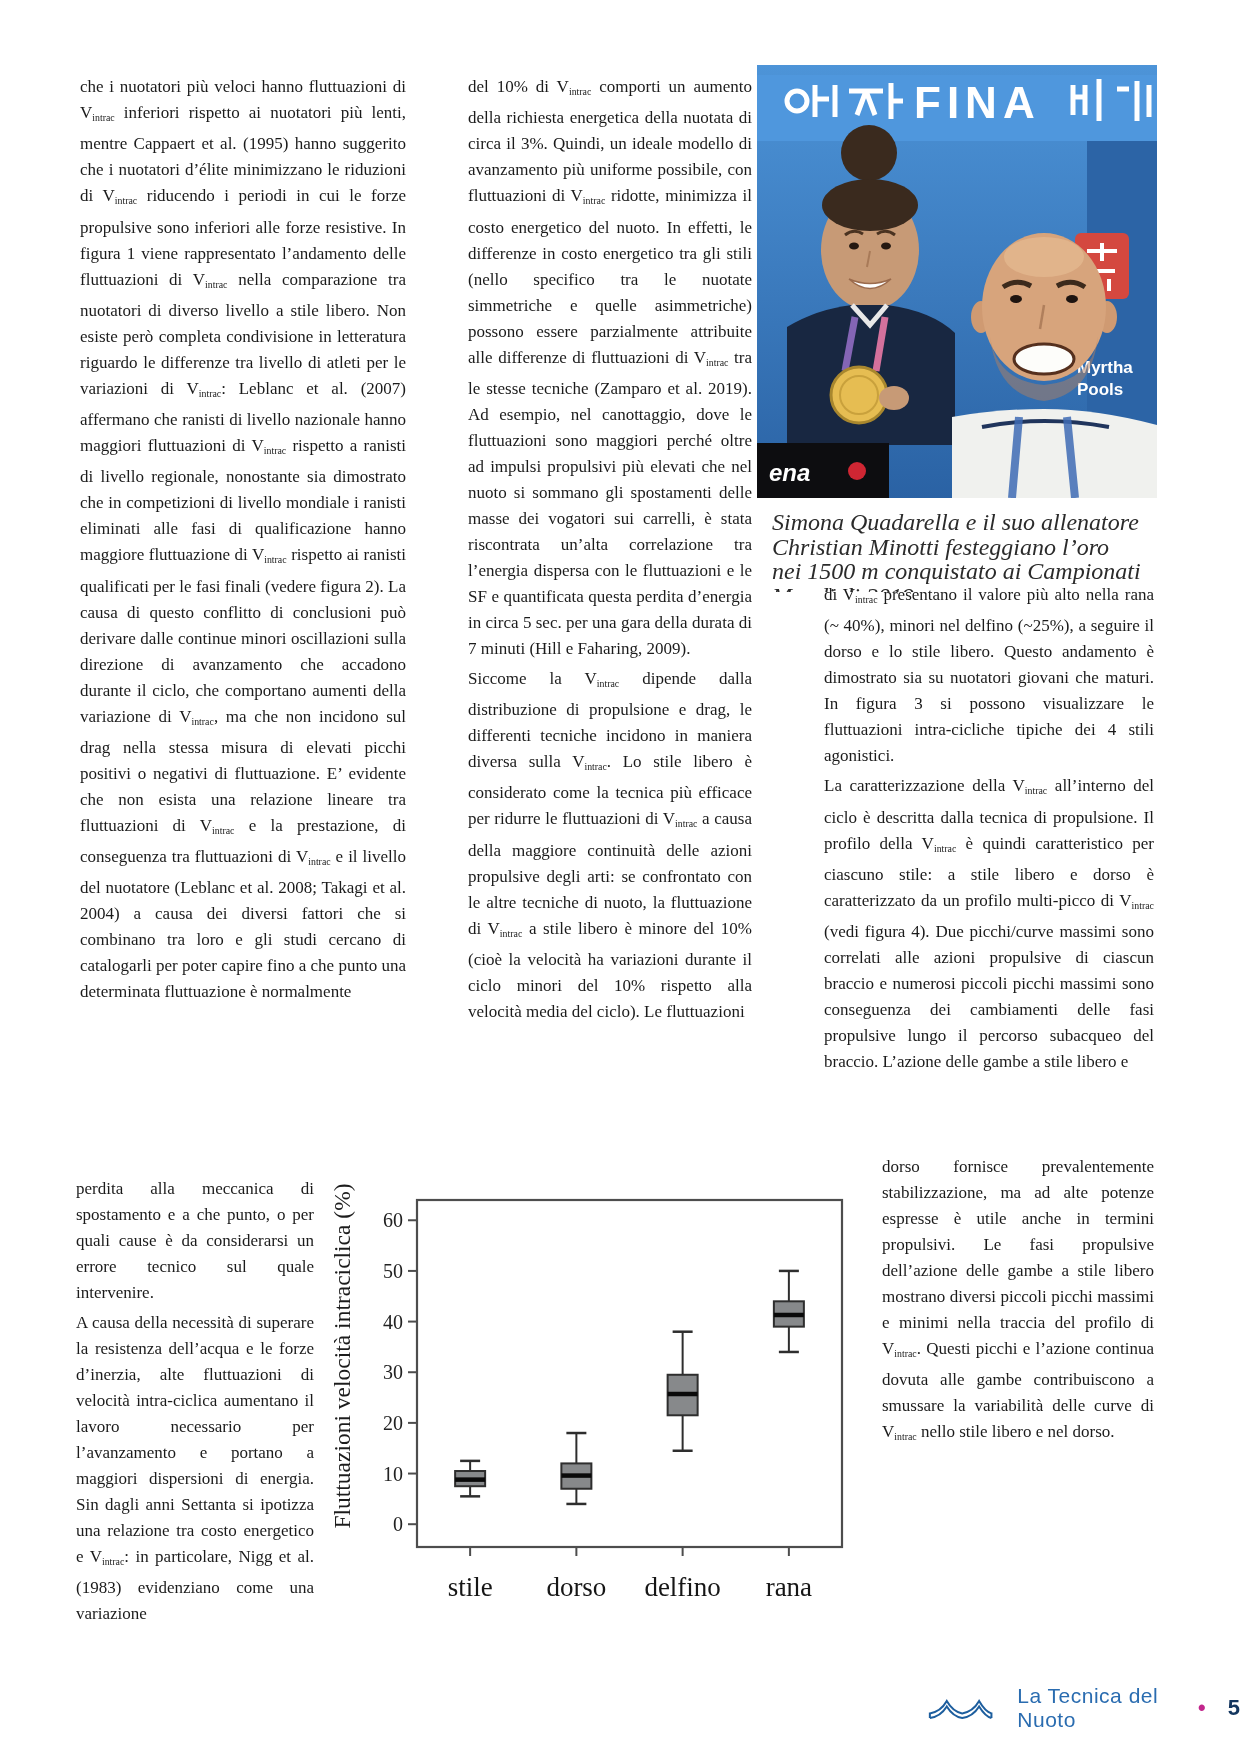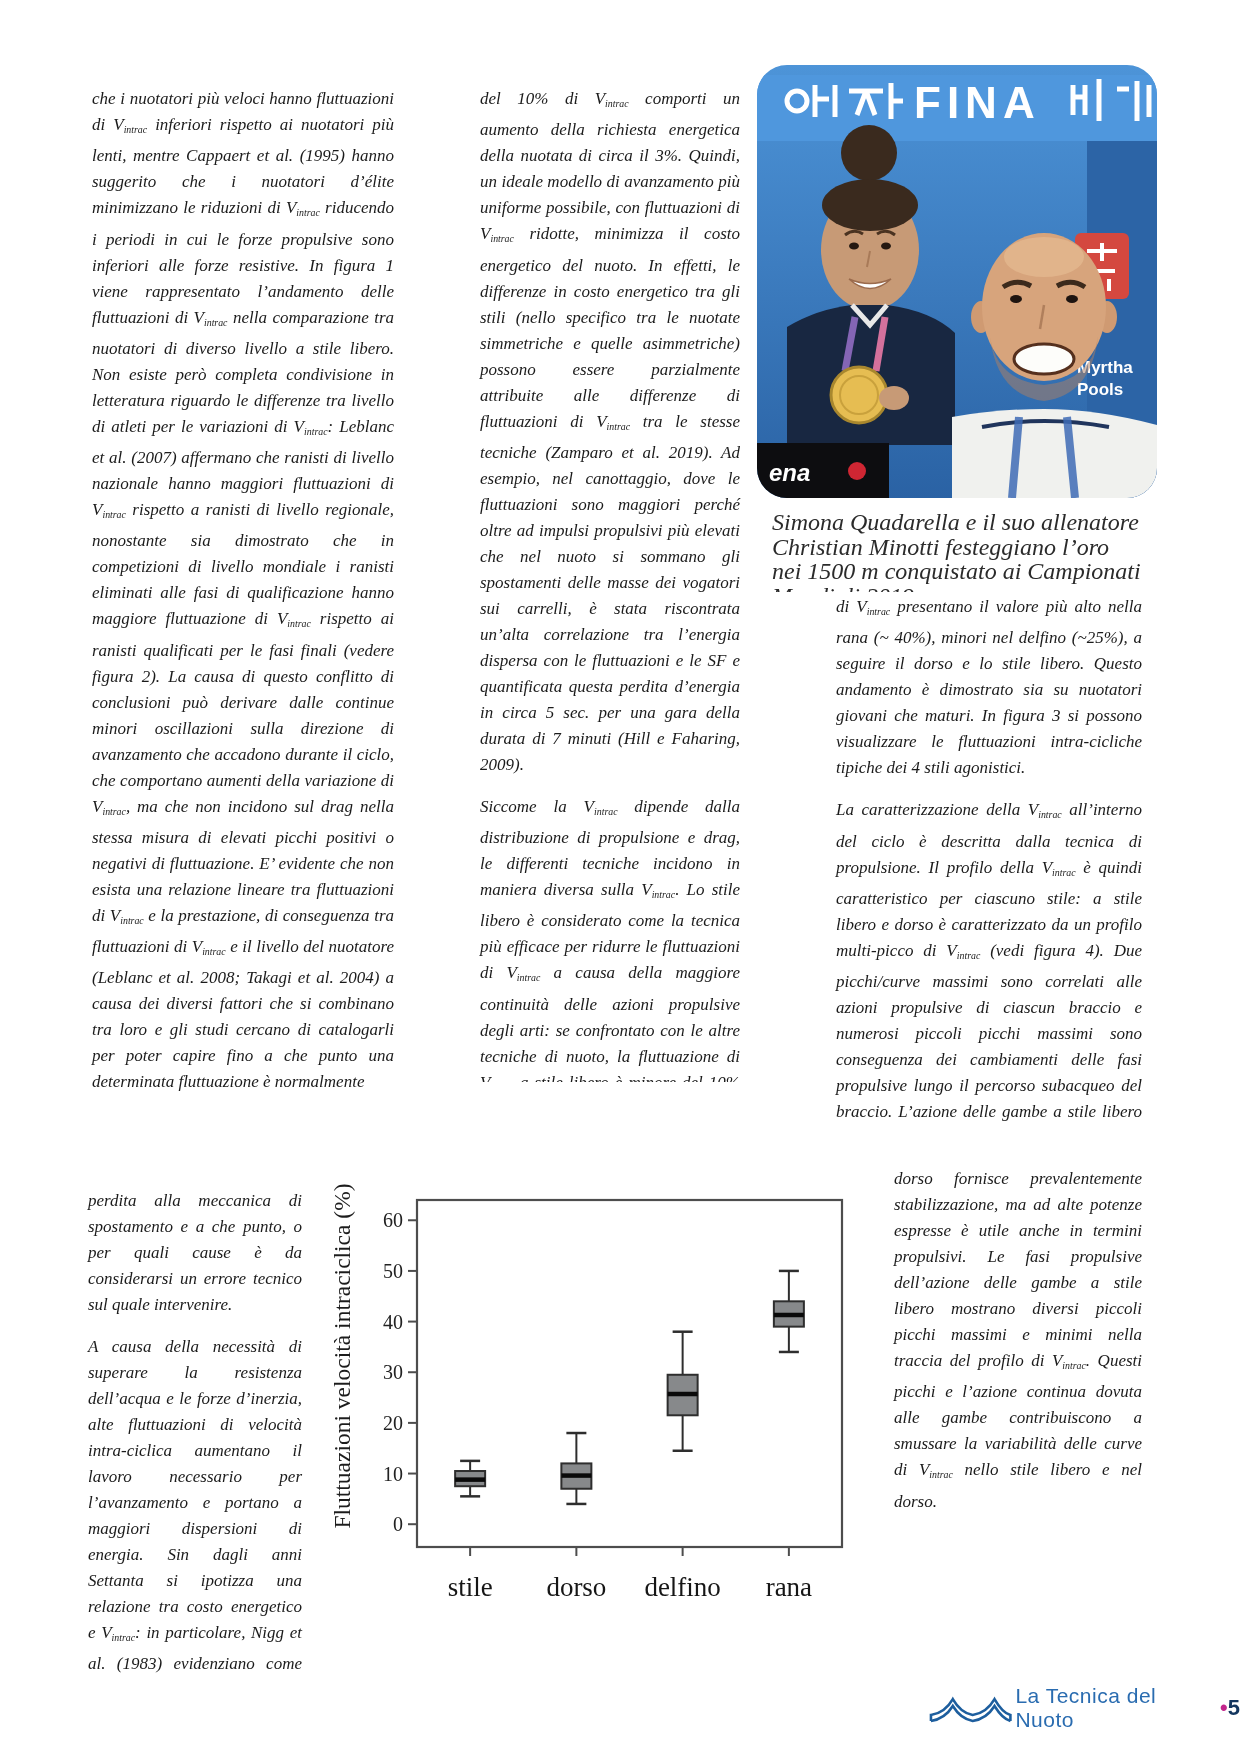--- a/index.html
+++ b/index.html
@@ -1,30 +1,30 @@
 <!DOCTYPE html>
 <html><head>
 <meta charset="utf-8">
 <style>
   html,body{margin:0;padding:0;background:#ffffff;}
   .page{position:relative;width:1240px;height:1754px;background:#ffffff;
         font-family:"Liberation Serif",serif;color:#1b1b1b;overflow:hidden;}
   .col{position:absolute;text-align:justify;font-size:17px;line-height:26px;
        overflow:hidden;hyphens:none;}
-  .col p{margin:16px;padding:0;font-style:italic;}
+  .col p{margin:4px;padding:0;}
   .cap{position:absolute;font-style:italic;font-size:24px;line-height:24.5px;
        color:#2b2b2b;overflow:hidden;}
   .vsub{font-size:0.58em;vertical-align:-0.33em;}
   .chart-wrap{position:absolute;left:318px;top:1056px;width:540px;height:580px;}
   #chart-svg{width:100%;height:100%;display:block;}
   #chart-svg text{font-family:"Liberation Serif",serif;}
-  .photo{position:absolute;left:757px;top:65px;width:400px;height:433px;overflow:hidden;border-radius:30px;}
+  .photo{position:absolute;left:757px;top:65px;width:400px;height:433px;overflow:hidden;}
   .photo svg{display:block;}
   .photo svg text{font-family:"Liberation Sans",sans-serif;}
-  .footer{position:absolute;left:926px;top:1684px;display:flex;align-items:center;gap:0;}
+  .footer{position:absolute;left:926px;top:1684px;display:flex;align-items:center;gap:22px;}
   .brand{font-family:"Liberation Sans",sans-serif;font-size:21px;color:#2a6cb0;letter-spacing:0.5px;}
   .dot{font-family:"Liberation Sans",sans-serif;font-size:23px;color:#c2268c;line-height:1;}
   .pnum{font-family:"Liberation Sans",sans-serif;font-weight:bold;font-size:22px;color:#14365f;}
 </style>
 </head>
 <body>
 
 <div class="page">
 
   <div class="col" style="left:76px;top:70px;width:334px;height:1100px;">

